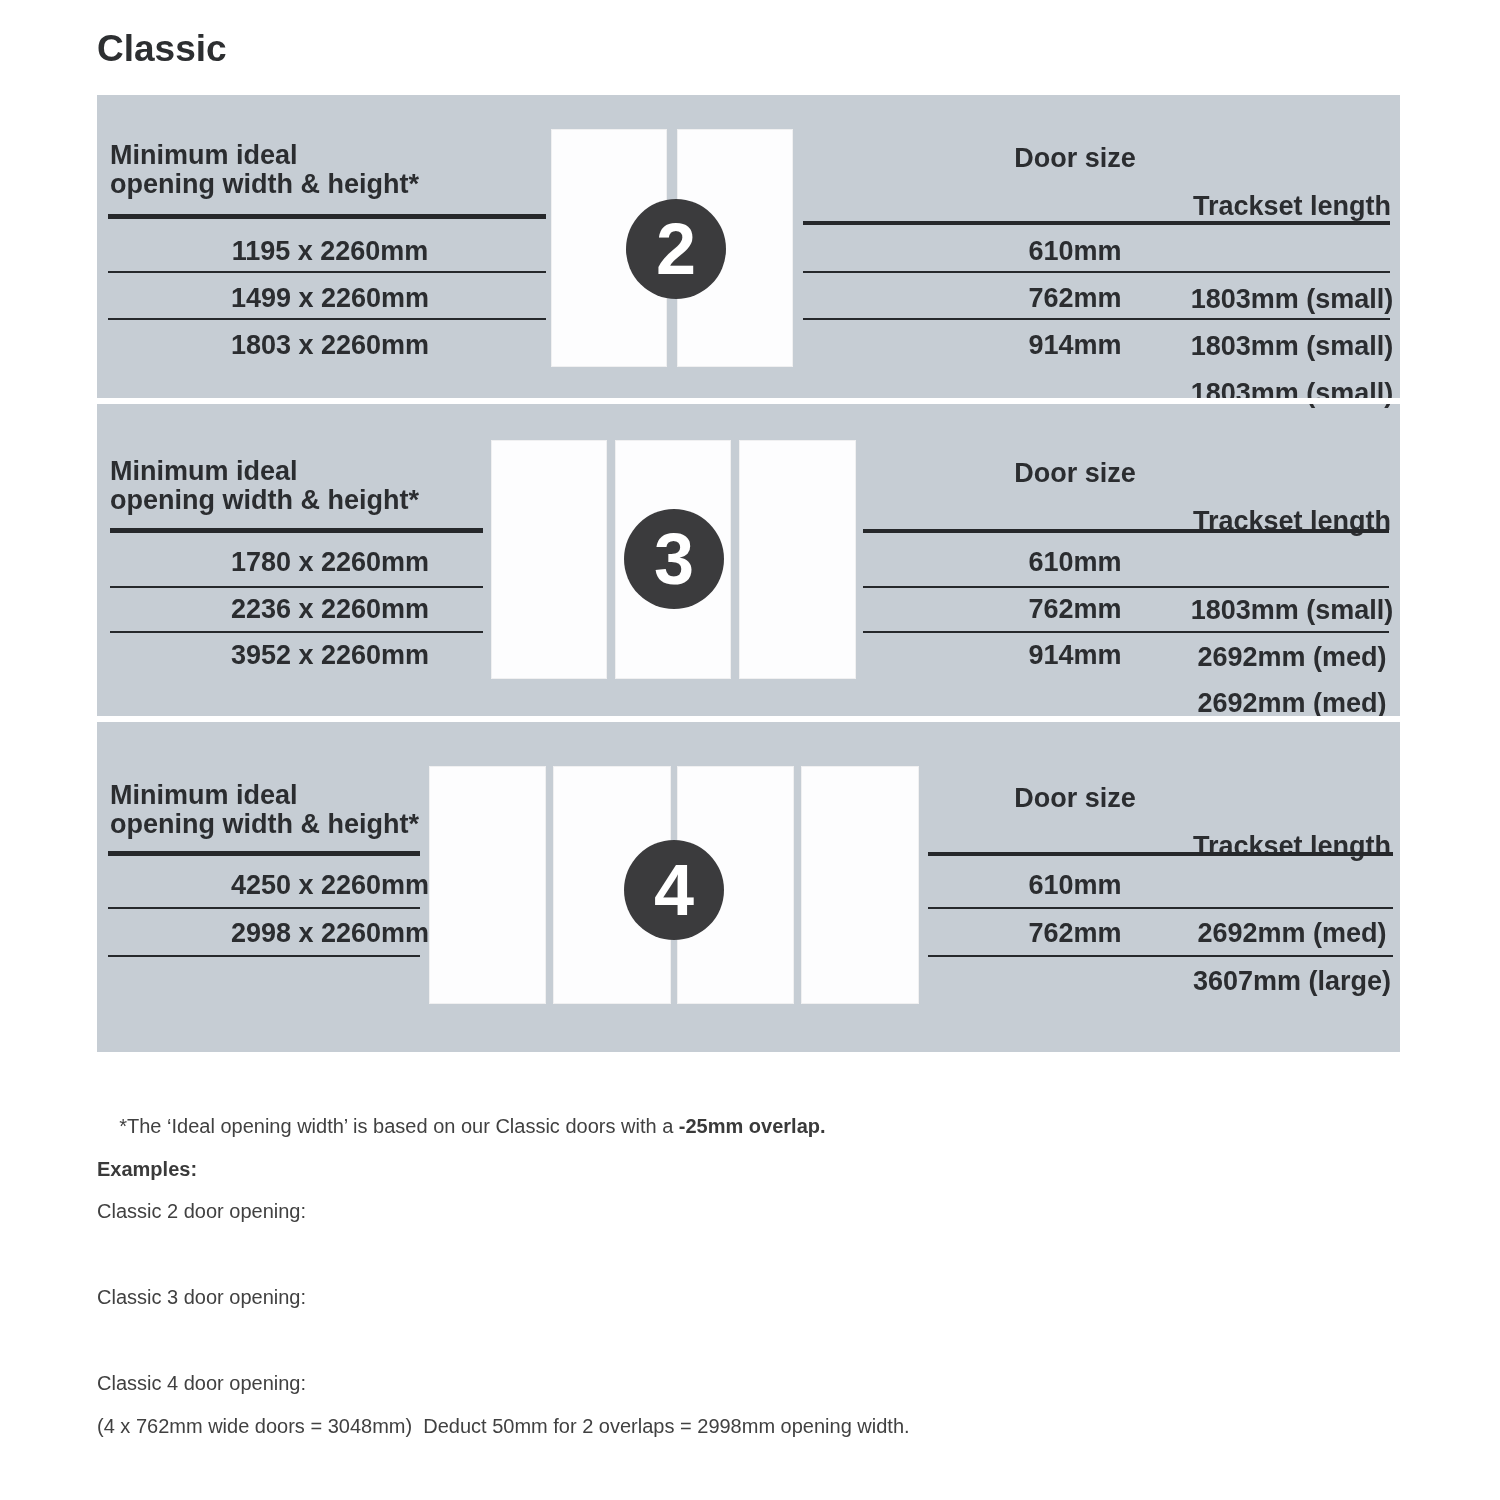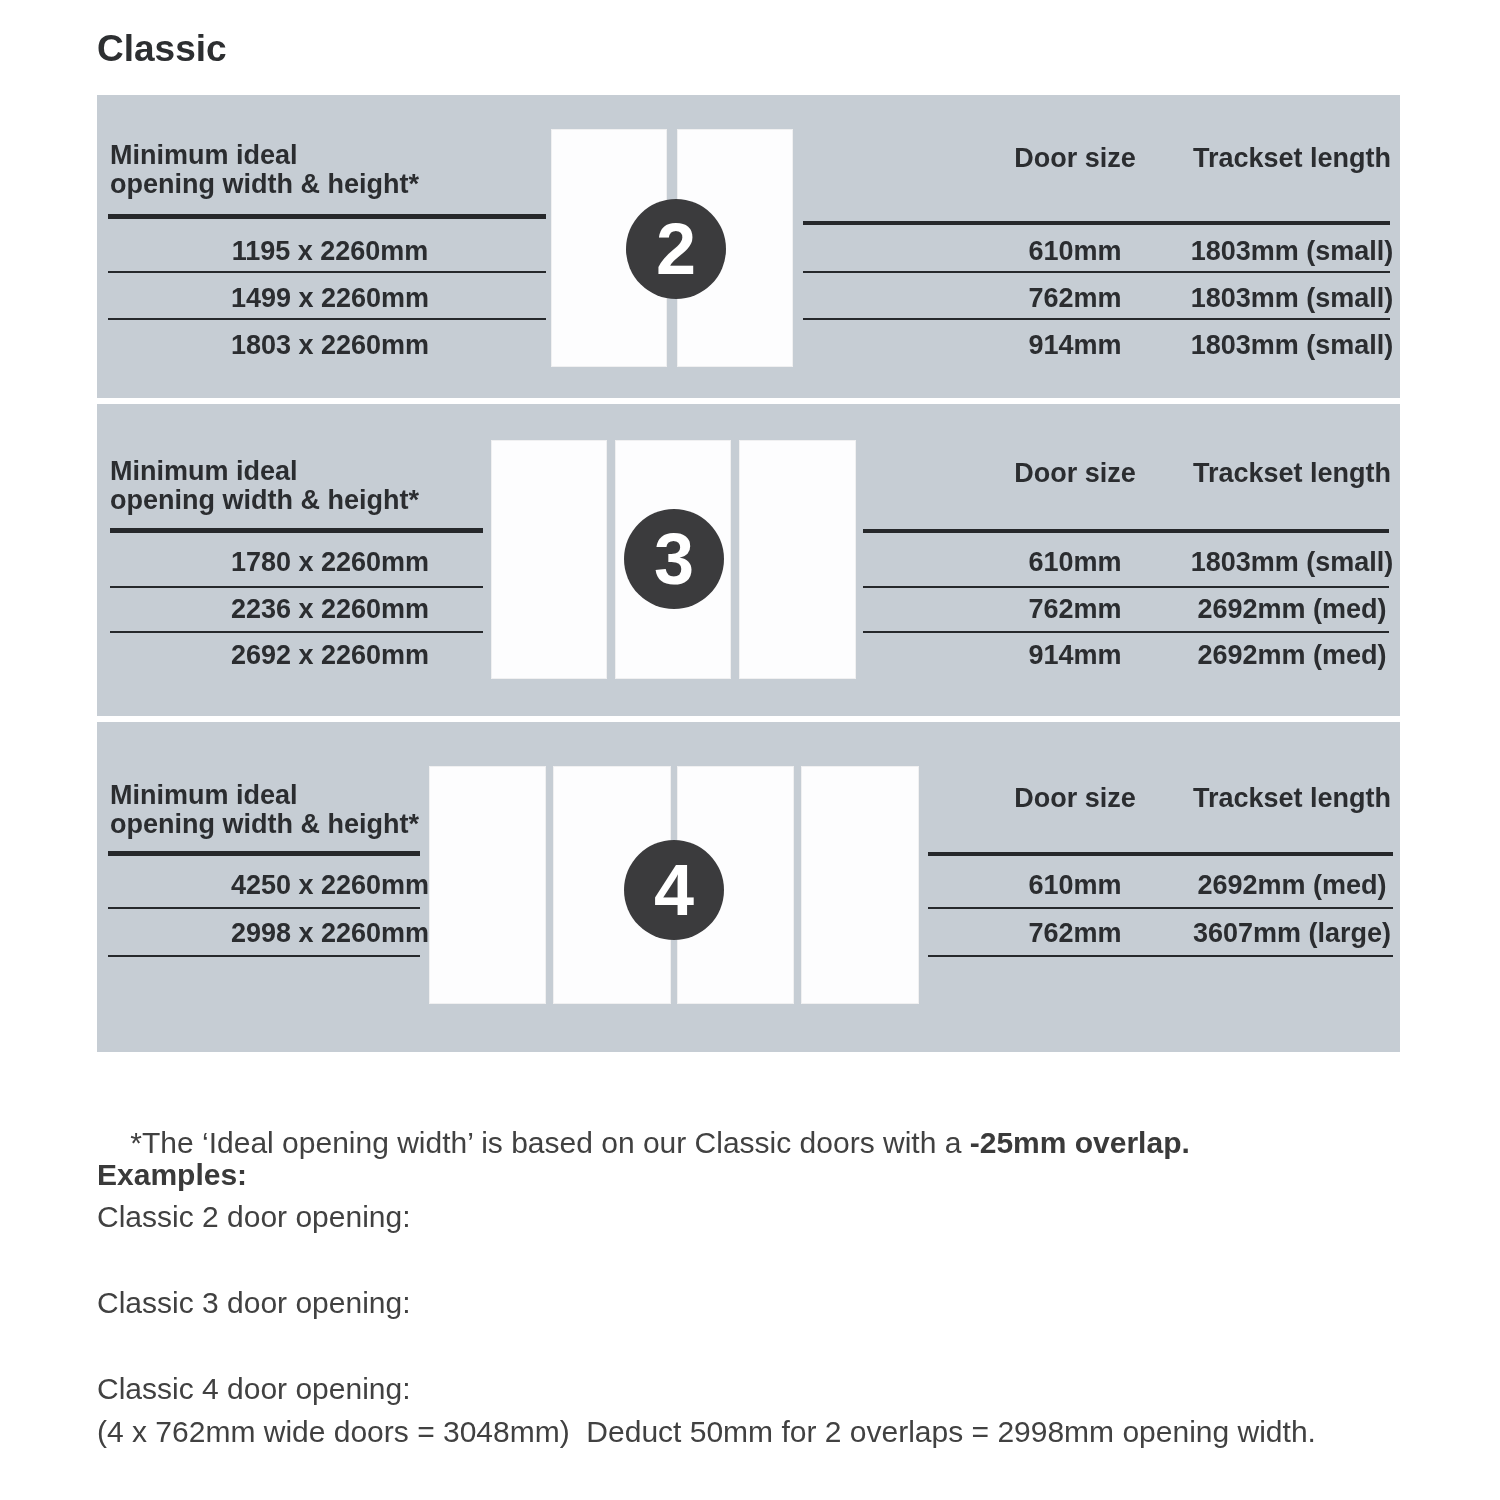--- a/index.html
+++ b/index.html
@@ -10,32 +10,32 @@
     font-family:"Liberation Sans","DejaVu Sans",sans-serif;
   }
   .abs { position:absolute; }
   .title { font-size:37px; font-weight:700; color:#2d2f31; letter-spacing:0px; }
   .panel { background:#c6cdd4; }
   .sep { background:#ffffff; }
   .hdr { font-size:27px; font-weight:700; color:#2b2d30; line-height:29px; }
   .cell { font-size:27px; font-weight:700; color:#2b2d30; line-height:28px; }
   .opening-cell { width:440px; text-align:center; }
   .doorsize-cell { width:150px; text-align:center; }
-  .trackset-cell { width:208px; text-align:center; }
+  .trackset-cell { width:208px; text-align:center;margin-top:48px; }
   .rule-thick { height:5px; background:#26282b; }
   .rule-thick-r { height:4px; background:#26282b; }
   .rule-thin { height:2px; background:#26282b; }
   .door { background:#fdfdfe; border:1px solid rgba(0,0,0,0.05); }
   .badge {
     width:100px; height:100px; border-radius:50%;
     background:#3b3b3d; color:#ffffff;
     display:flex; align-items:center; justify-content:center;
     font-size:72px; font-weight:700;
   }
-  .body-text { font-size:30px; font-weight:400; color:#414141; white-space:pre-wrap;text-align:right; }
+  .body-text { font-size:20px; font-weight:400; color:#414141; white-space:pre-wrap;text-align:right; }
   .body-bold { font-weight:700; color:#3a3a3a; }
 </style>
 </head>
 <body>
 
 <div class="page">
 
   <div class="abs title" style="left:97px; top:28px;">Classic</div>
 
   <div class="abs panel" style="left:97px; top:95px; width:1303px; height:957px;"></div>
@@ -101,21 +101,21 @@
 
     <div>
       <div class="abs cell opening-cell" style="left:110px;  top:595px;">2236 x 2260mm</div>
       <div class="abs cell doorsize-cell" style="left:1000px; top:595px;">762mm</div>
       <div class="abs cell trackset-cell" style="left:1188px; top:595px;">2692mm (med)</div>
     </div>
     <div class="abs rule-thin" style="left:110px; top:631px; width:373px;"></div>
     <div class="abs rule-thin" style="left:863px; top:631px; width:526px;"></div>
 
     <div>
-      <div class="abs cell opening-cell" style="left:110px;  top:641px;">2692 x 2260mm</div>
+      <div class="abs cell opening-cell" style="left:110px;  top:641px;">3952 x 2260mm</div>
       <div class="abs cell doorsize-cell" style="left:1000px; top:641px;">914mm</div>
       <div class="abs cell trackset-cell" style="left:1188px; top:641px;">2692mm (med)</div>
     </div>
 
     <div class="abs door" style="left:491px; top:440px; width:116px; height:239px;"></div>
     <div class="abs door" style="left:615px; top:440px; width:116px; height:239px;"></div>
     <div class="abs door" style="left:739px; top:440px; width:117px; height:239px;"></div>
     <div class="abs badge" style="left:624px; top:509px;">3</div>
   </div>
 

